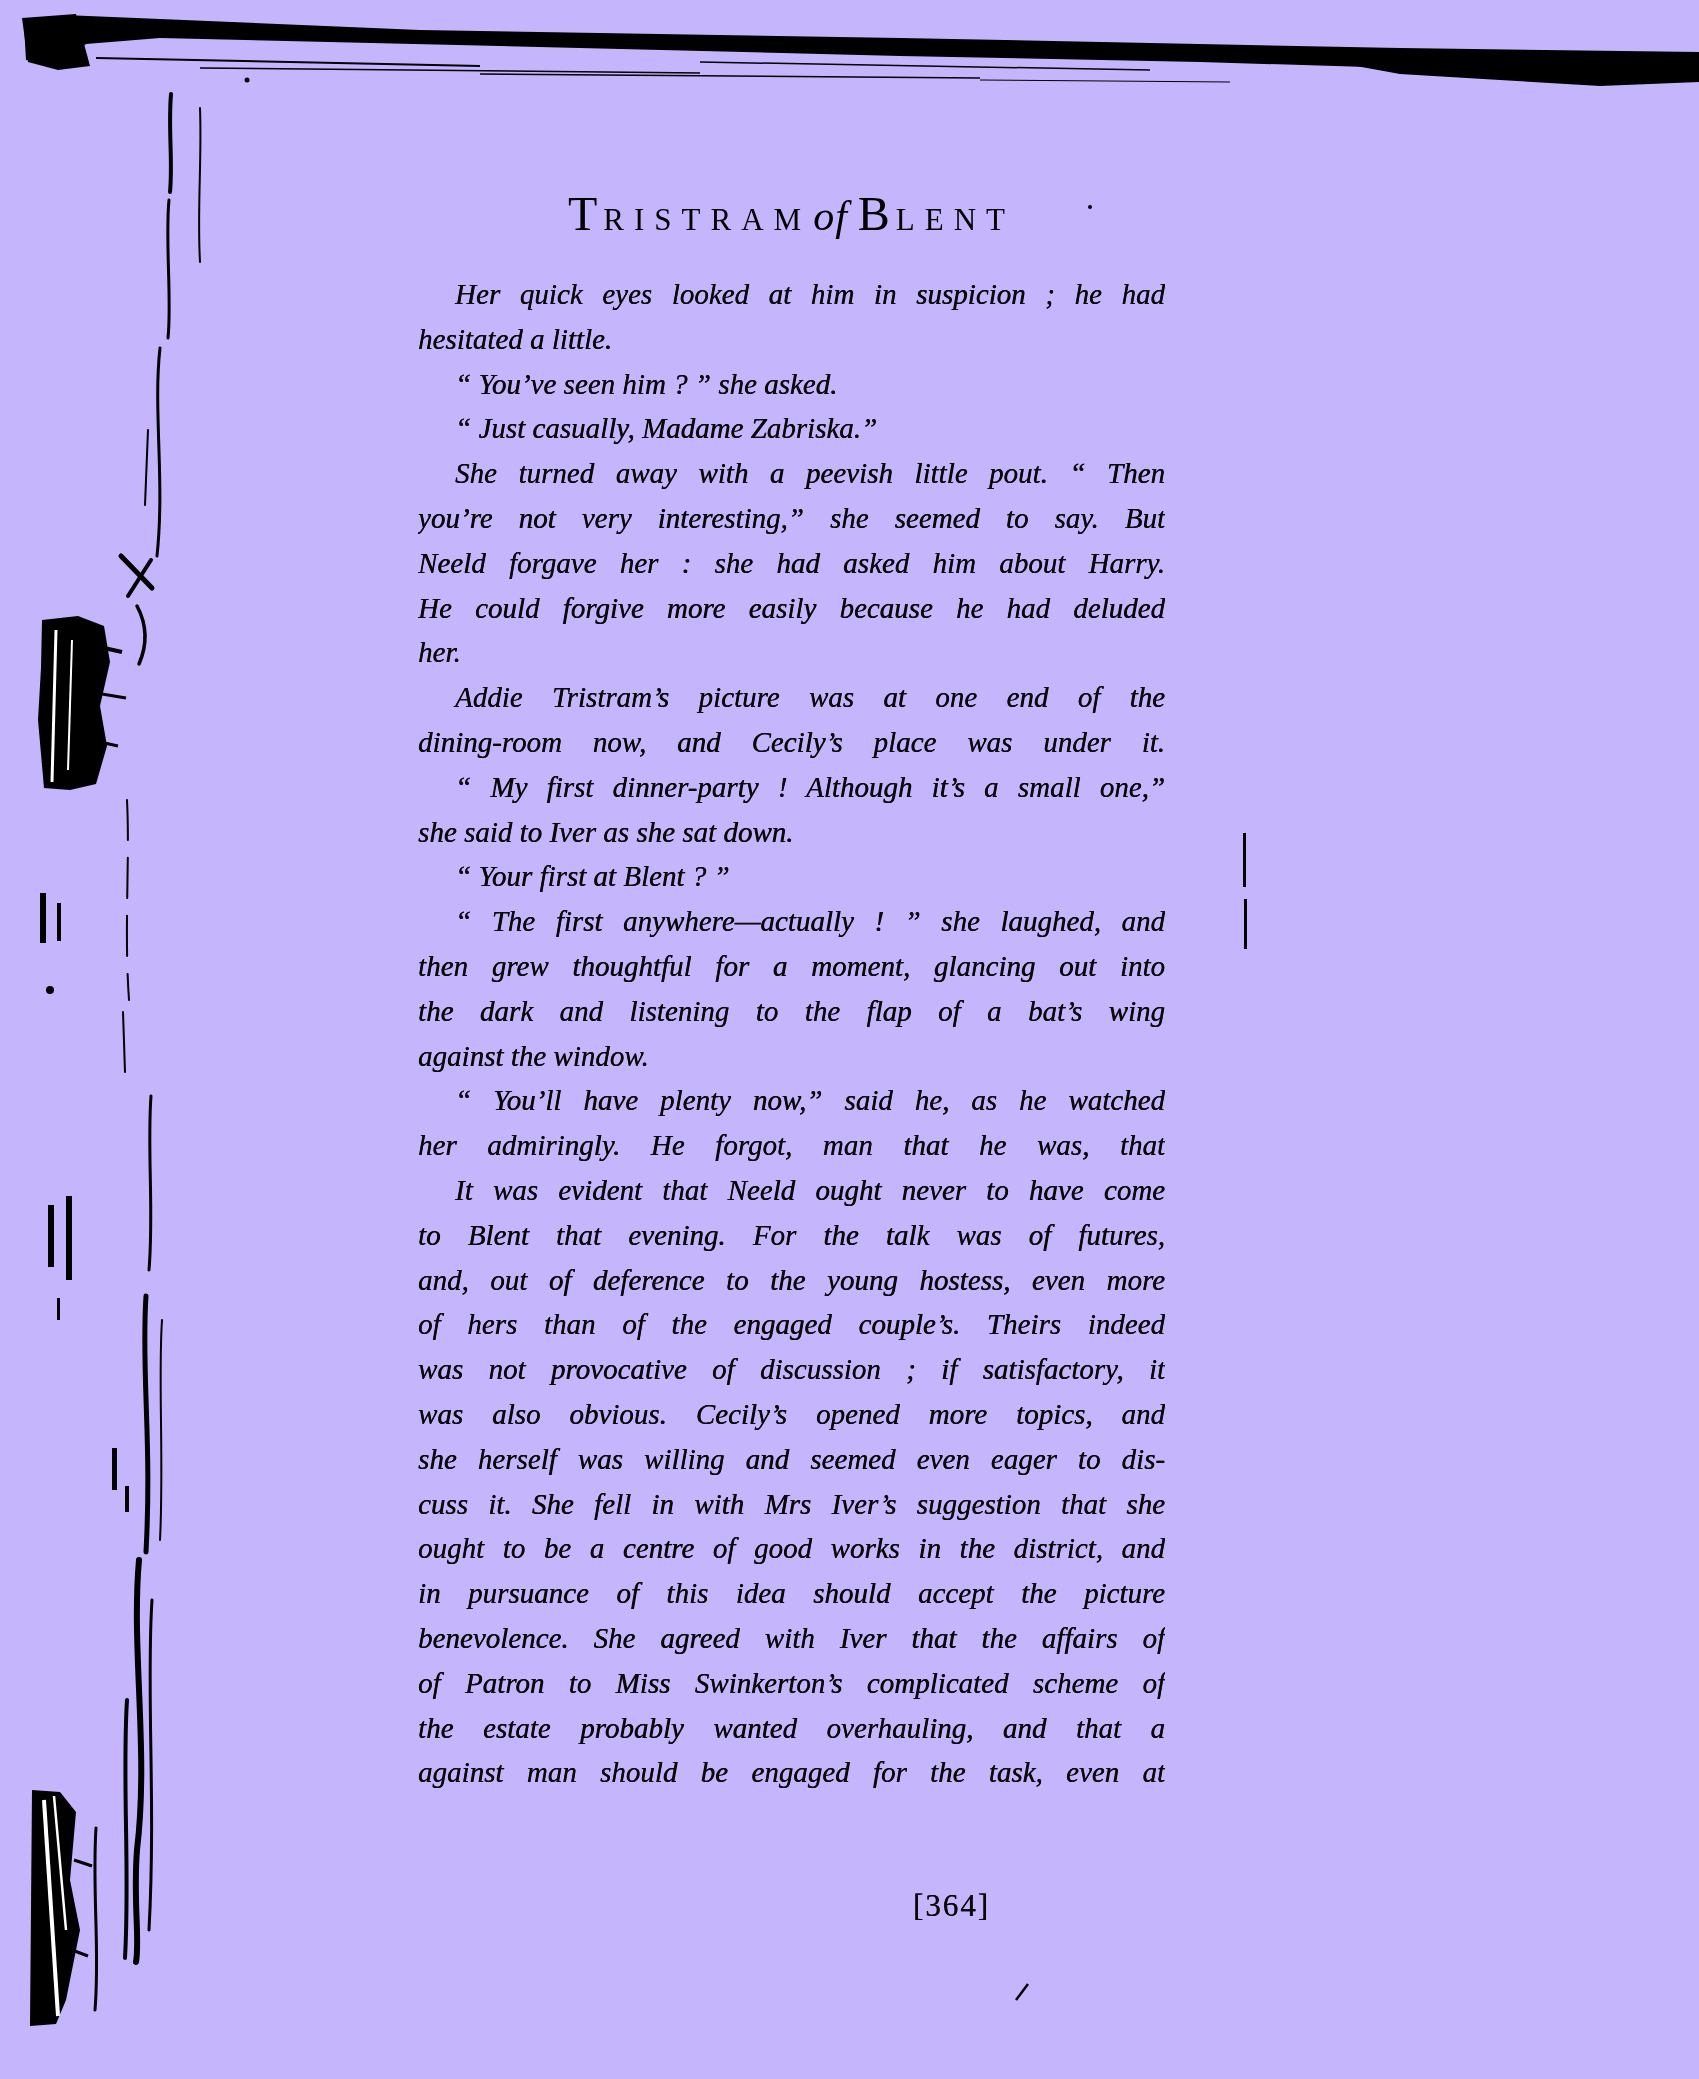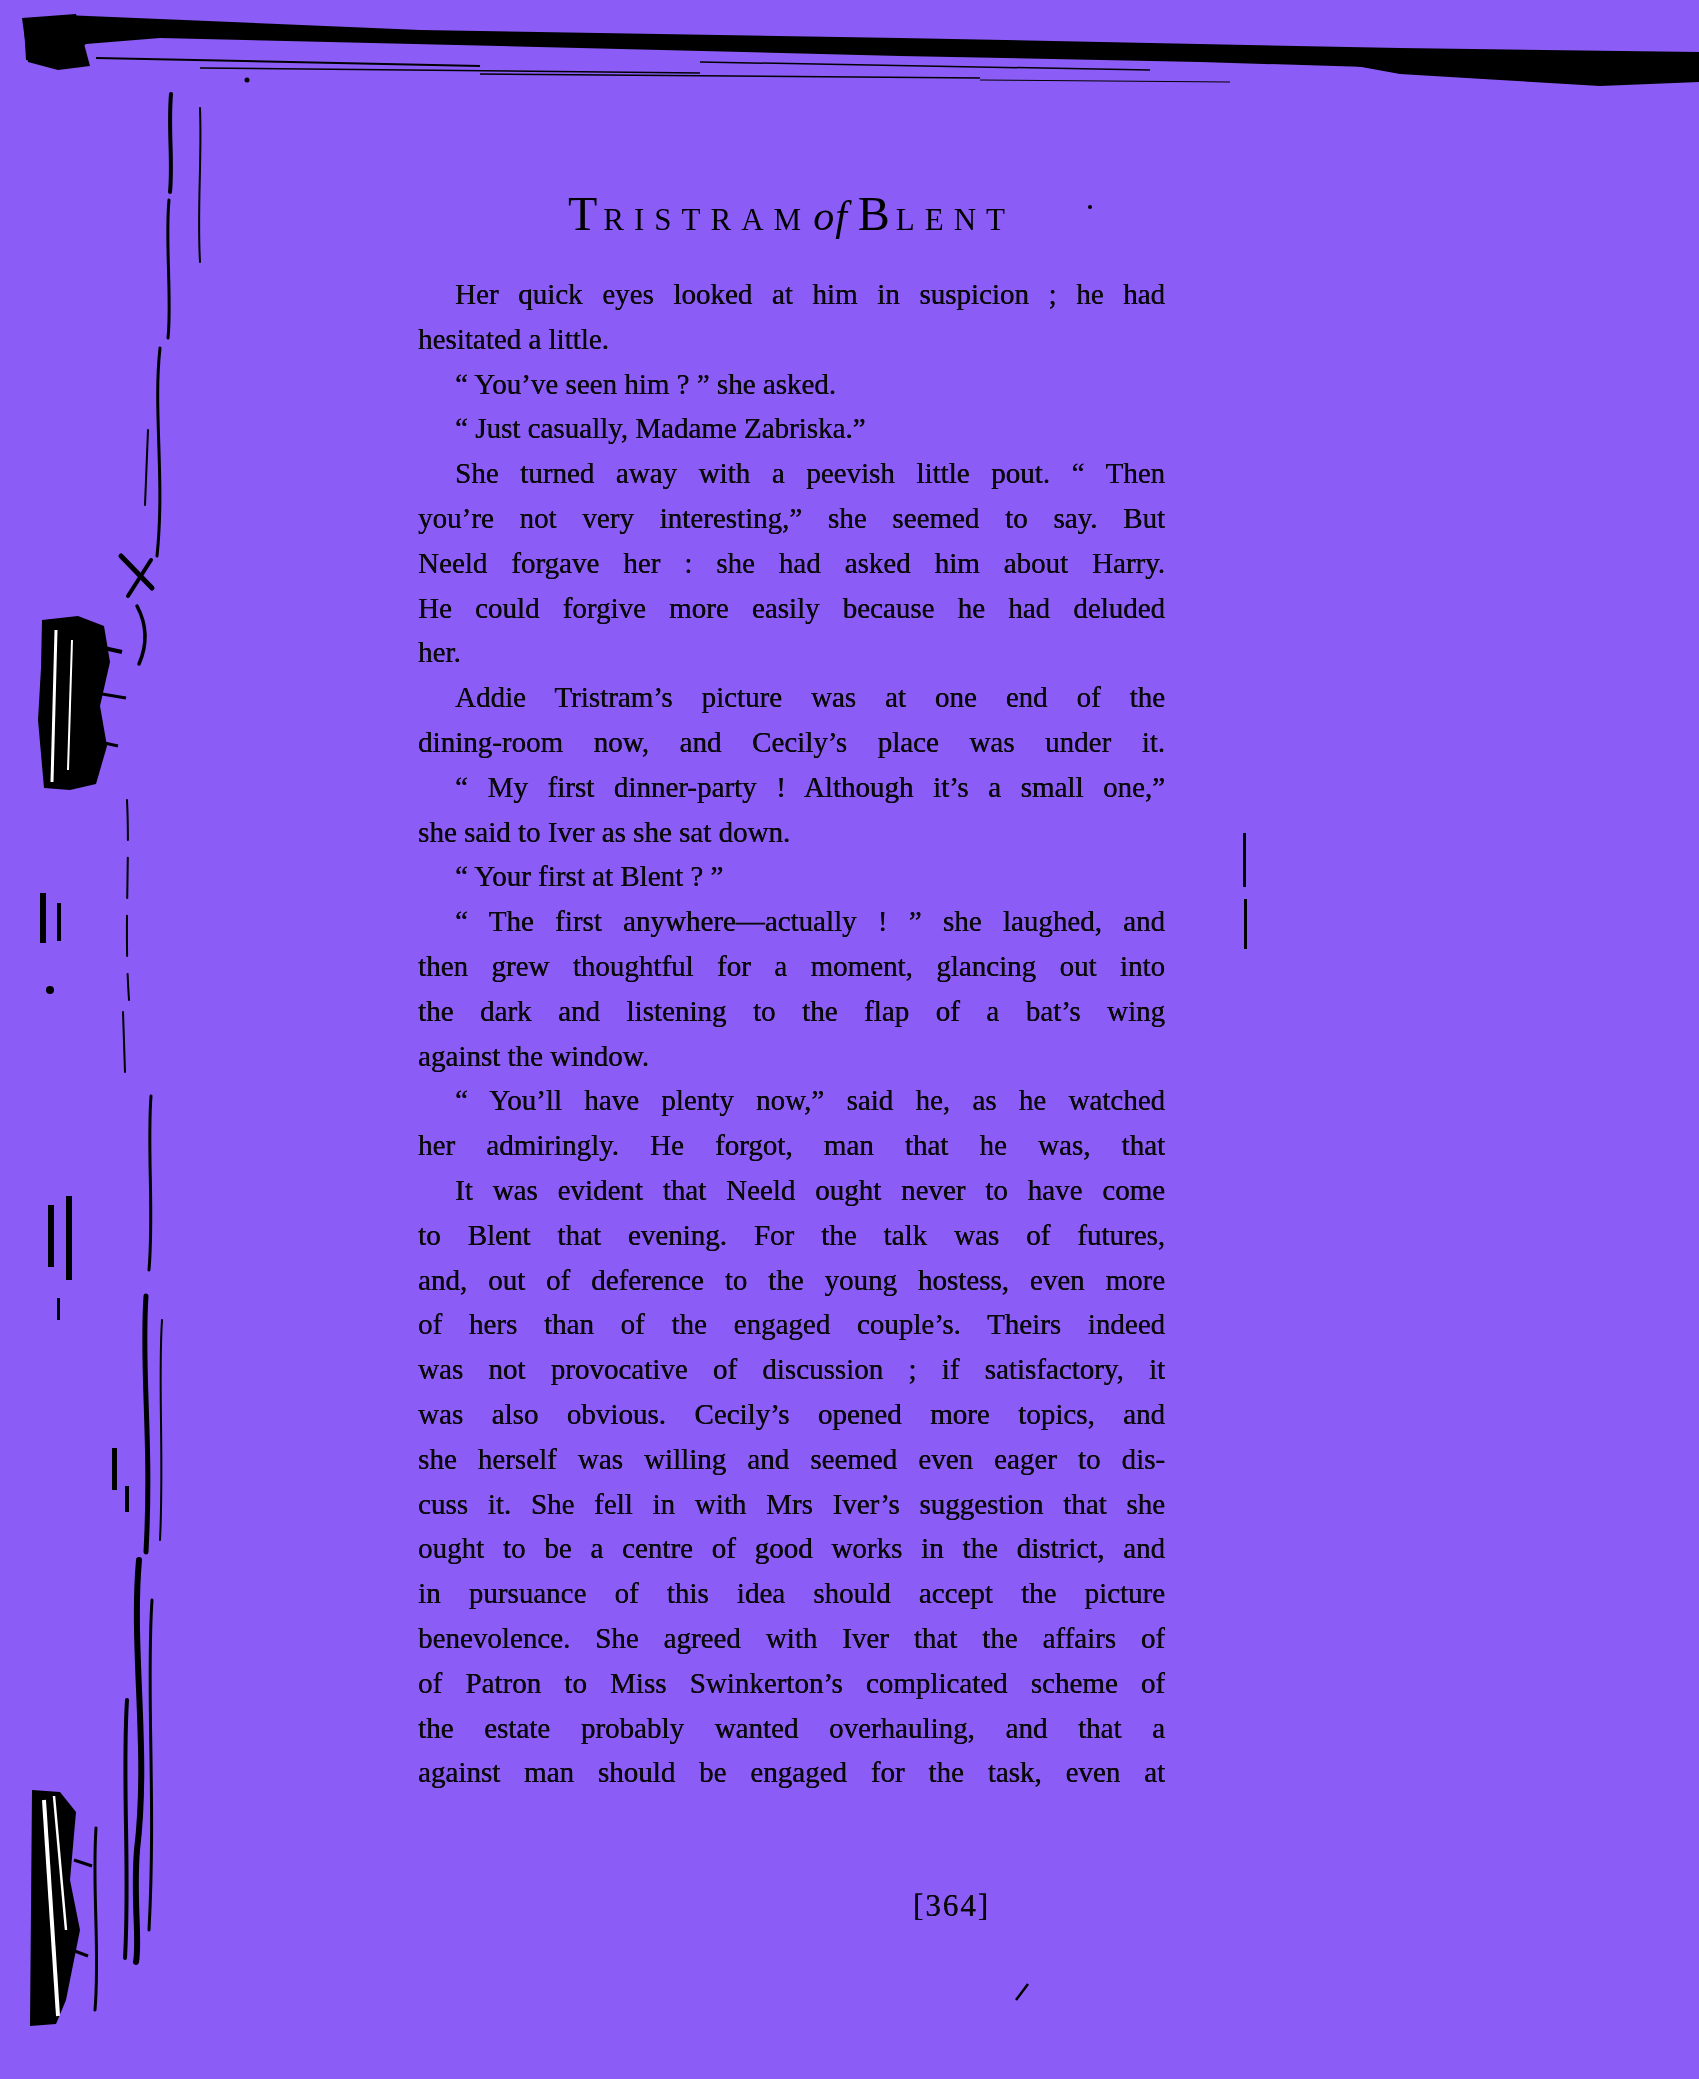--- a/index.html
+++ b/index.html
@@ -1,36 +1,37 @@
 <!DOCTYPE html>
 <html><head>
 <meta charset="utf-8">
 <style>
   html,body{margin:0;padding:0;background:#888;}
   .page{
     position:relative;
     width:1699px;height:2079px;
-    background:#8b5cf6;
+    background:#c4b5fd;
     overflow:hidden;
     font-family:"Liberation Serif", serif;
     color:#0a0a0a;
   }
   .artifacts{position:absolute;left:0;top:0;width:1699px;height:2079px;}
   .title{
     position:absolute;left:418px;top:186px;width:747px;
     text-align:center;white-space:nowrap;
     color:#000;
   }
   .title .bigcap{font-size:48px;letter-spacing:6px;}
   .title .caps{font-size:31px;letter-spacing:10px;}
   .title .of{font-style:italic;font-size:42px;margin:0 10px 0 2px;letter-spacing:1px;}
   .text-block{
     position:absolute;left:418px;top:272px;width:747px;
     font-size:29px;
     text-shadow:0.35px 0 0 #000;
+    font-style:italic;
   }
   .line{
     height:44.8px;line-height:44.8px;
     overflow:hidden;white-space:normal;
   }
   .line.indent{padding-left:37px;}
   .line.justify{text-align:justify;text-align-last:justify;}
   .page-number{
     position:absolute;left:438px;top:1888px;width:747px;
     text-align:center;padding-left:280px;box-sizing:border-box;

